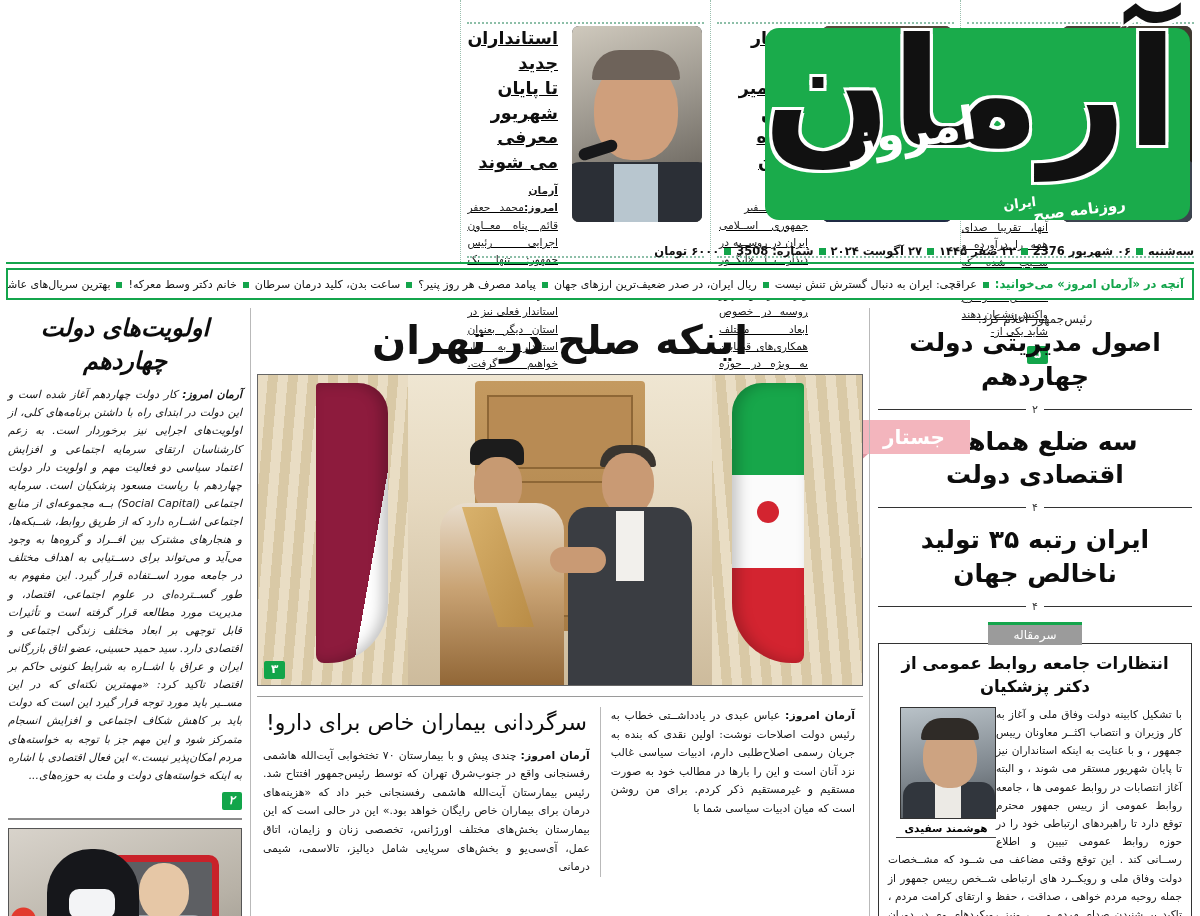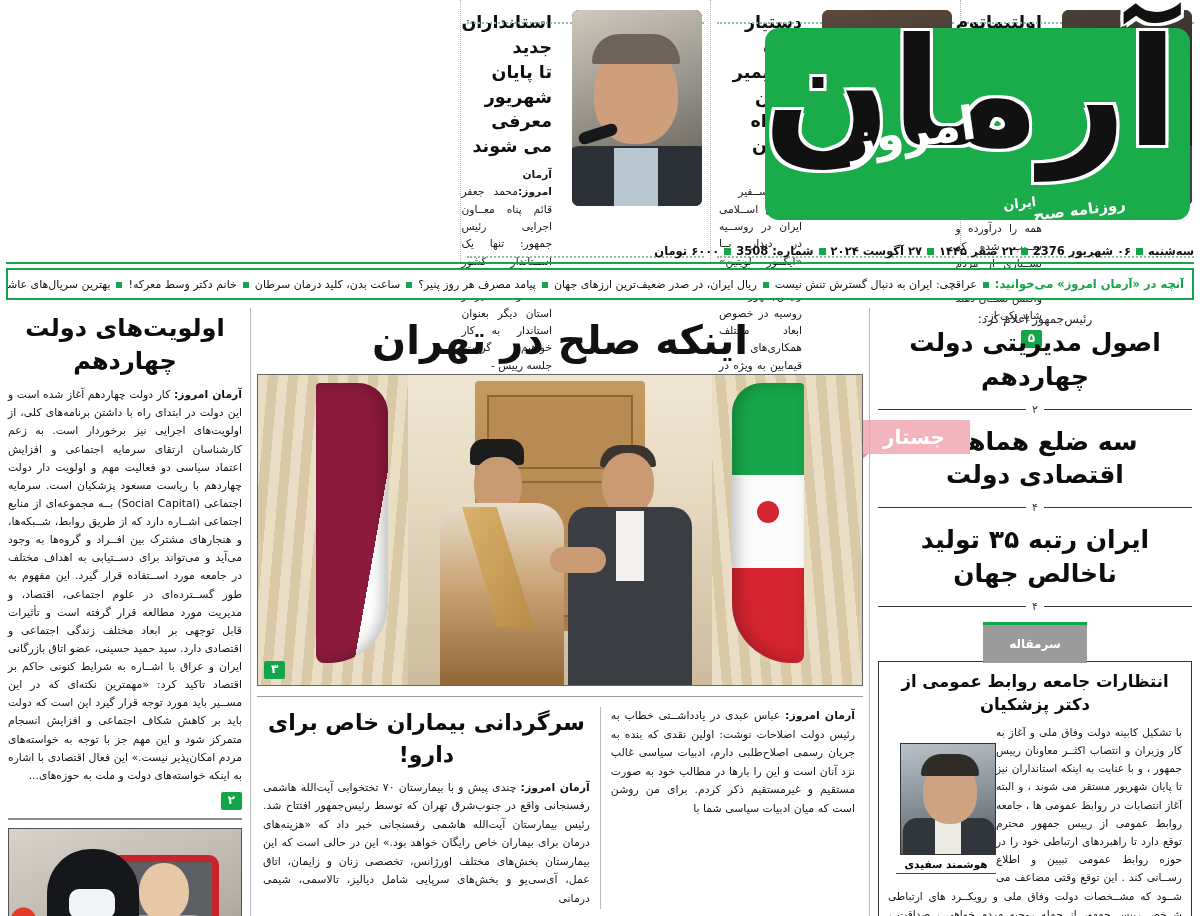--- a/index.html
+++ b/index.html
@@ -11,23 +11,24 @@
   }
   .page { position: relative; width: 1200px; height: 916px; background:#fff; }
 
   
   .top-strip {
     position: absolute; left:0; top:0; width:1200px; height:262px;
     display:flex; flex-direction: row;
   }
   .top-box {
     position: relative;
-    padding: 10px 8px 6px 8px;
-    display:flex; flex-direction: row; gap:20px;
+    padding: 26px 8px 6px 8px;
+    display:flex; flex-direction: row; gap:14px;
     border-left: 1px dotted #9bbfae;
+    text-decoration: underline;
   }
   .top-box::before {
     content:""; position:absolute; left:6px; right:6px; top:22px;
     border-top: 2px dotted #8dbfa8;
   }
   .top-box::after {
     content:""; position:absolute; left:6px; right:6px; bottom:4px;
     border-top: 2px dotted #8dbfa8;
   }
   .tb-photo {
@@ -110,21 +111,21 @@
   }
 
   
   .main {
     position:absolute; left:0; top:308px; width:1200px; height:608px;
     display:flex; flex-direction:row;
   }
   .col-right { width:330px; padding:4px 8px 0 8px; position:relative; }
   .col-center { width:620px; padding:4px 6px 0 6px; position:relative;
                 border-right:1px solid #b9b9b9; border-left:1px solid #b9b9b9; }
-  .col-left { width:250px; padding:4px 8px 0 8px; position:relative; }
+  .col-left { width:250px; padding:4px 8px 0 8px; position:relative;font-style:italic; }
 
   
   .kicker { font-size:12px; color:#222; text-align:center; }
   .rhead {
     font-size:25px; font-weight:bold; line-height:1.35; text-align:center;
     color:#0d0d0d; letter-spacing:-0.5px;
   }
   .rsep {
     display:flex; align-items:center; gap:6px; margin:9px 0 9px 0;
   }
@@ -136,49 +137,49 @@
     display:flex; align-items:center; justify-content:center;
     border-radius:3px 0 0 3px;
   }
   .tag-jestar::after{
     content:""; position:absolute; left:0; bottom:-9px;
     border-left:10px solid #e09aa4; border-bottom:9px solid transparent;
   }
   .sarmaghale-wrap { margin-top:6px; }
   .sarmaghale-badge-row { display:flex; justify-content:center; }
   .sarmaghale-badge {
-    background:#9b9b9b; color:#fff; font-size:12px; font-weight:bold;
-    padding:12px 26px; border-top:3px solid #14a54c; letter-spacing:1px;
+    background:#9b9b9b; color:#fff; font-size:12px; font-weight:normal;
+    padding:3px 26px; border-top:3px solid #14a54c; letter-spacing:1px;
   }
   .edit-box { border:1.5px solid #333; padding:8px 9px; margin-top:-2px; }
   .edit-title {
     font-size:16.5px; font-weight:bold; text-align:center; line-height:1.4;
     margin-bottom:7px; color:#0d0d0d;
   }
   .edit-body { font-size:10.6px; line-height:1.72; text-align:justify; color:#151515; }
-  .author-block { float:left; width:100px; margin:20px 0 4px 8px; }
+  .author-block { float:left; width:100px; margin:2px 0 4px 8px; }
   .author-photo { width:96px; height:112px; background:#6f7a84; border:1px solid #333; position:relative; overflow:hidden;}
   .author-name { font-size:10.5px; font-weight:bold; text-align:center; margin-top:3px; }
   .author-rule { border-top:1px solid #444; margin-top:3px; }
 
   
   .c-head {
     font-size:40px; font-weight:bold; text-align:center; color:#111;
     letter-spacing:-1px; line-height:1.2; padding:4px 0 10px 0;
   }
   .c-photo {
     width:100%; height:312px; border:1px solid #666; position:relative; overflow:hidden;
   }
   .c-photo .badge { position:absolute; left:6px; bottom:6px; z-index:5; }
   .c-rule { border-top:1px solid #9a9a9a; margin:10px 0 0 0; }
   .center-bottom { display:flex; flex-direction:row; margin-top:10px; }
   .cb-right { width:264px; padding:0 8px 0 10px; border-left:1px solid #b9b9b9;}
   .cb-left  { width:344px; padding:0 10px 0 6px; }
   .cb-head {
-    font-size:21px; font-weight:bold; text-align:center; line-height:1.45;
+    font-size:21px; font-weight:normal; text-align:center; line-height:1.45;
     color:#0d0d0d; margin-bottom:8px;
   }
   .cb-head.wide { font-size:22px; }
   .cb-body { font-size:10.9px; line-height:1.7; text-align:justify; color:#151515; }
 
   
   .l-head {
     font-size:24px; font-weight:bold; text-align:center; line-height:1.38;
     color:#0d0d0d; margin-bottom:8px; letter-spacing:-0.5px;
   }

